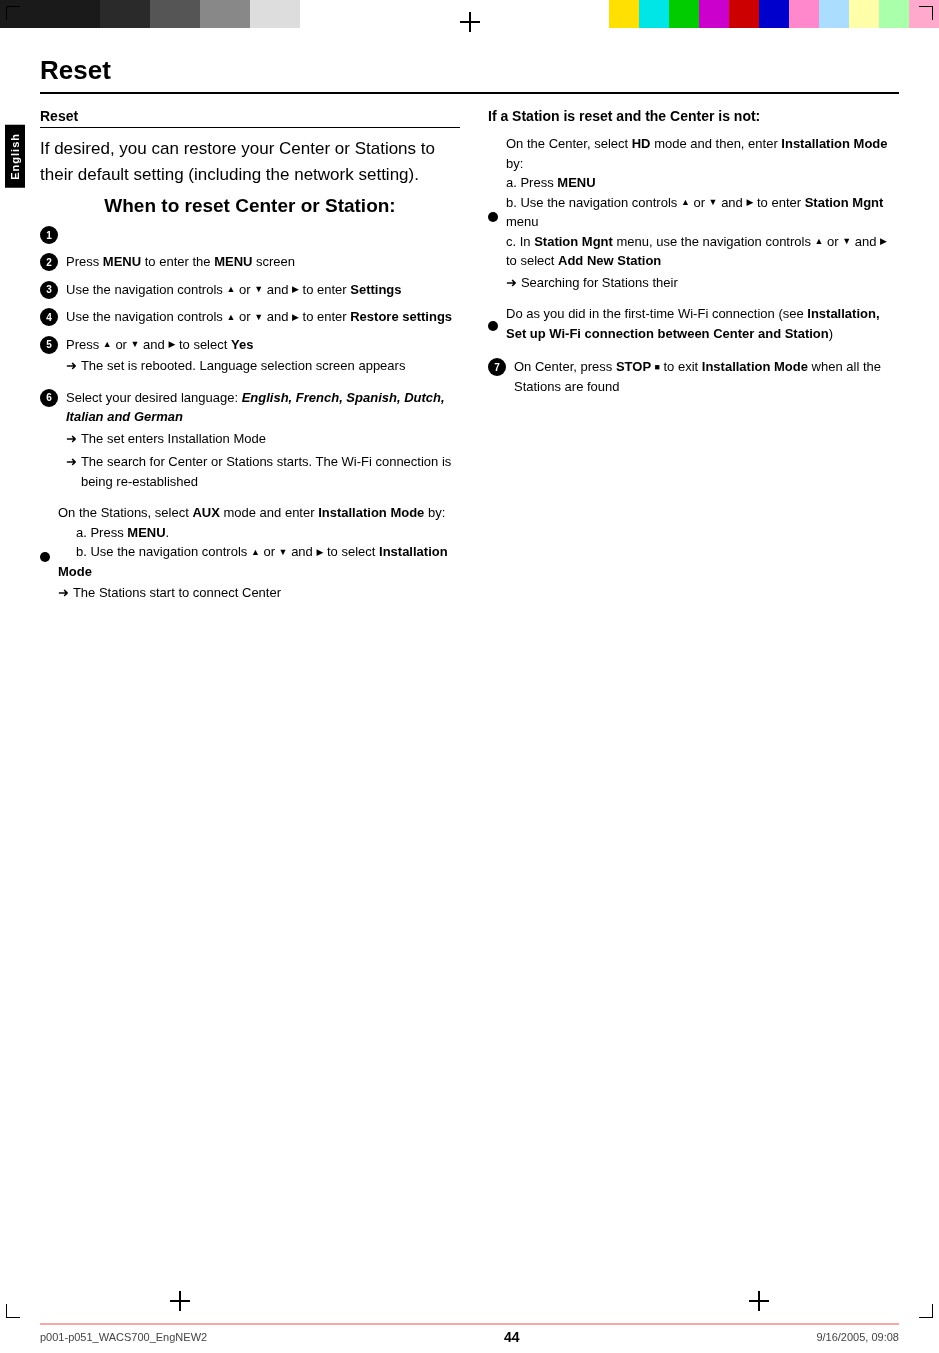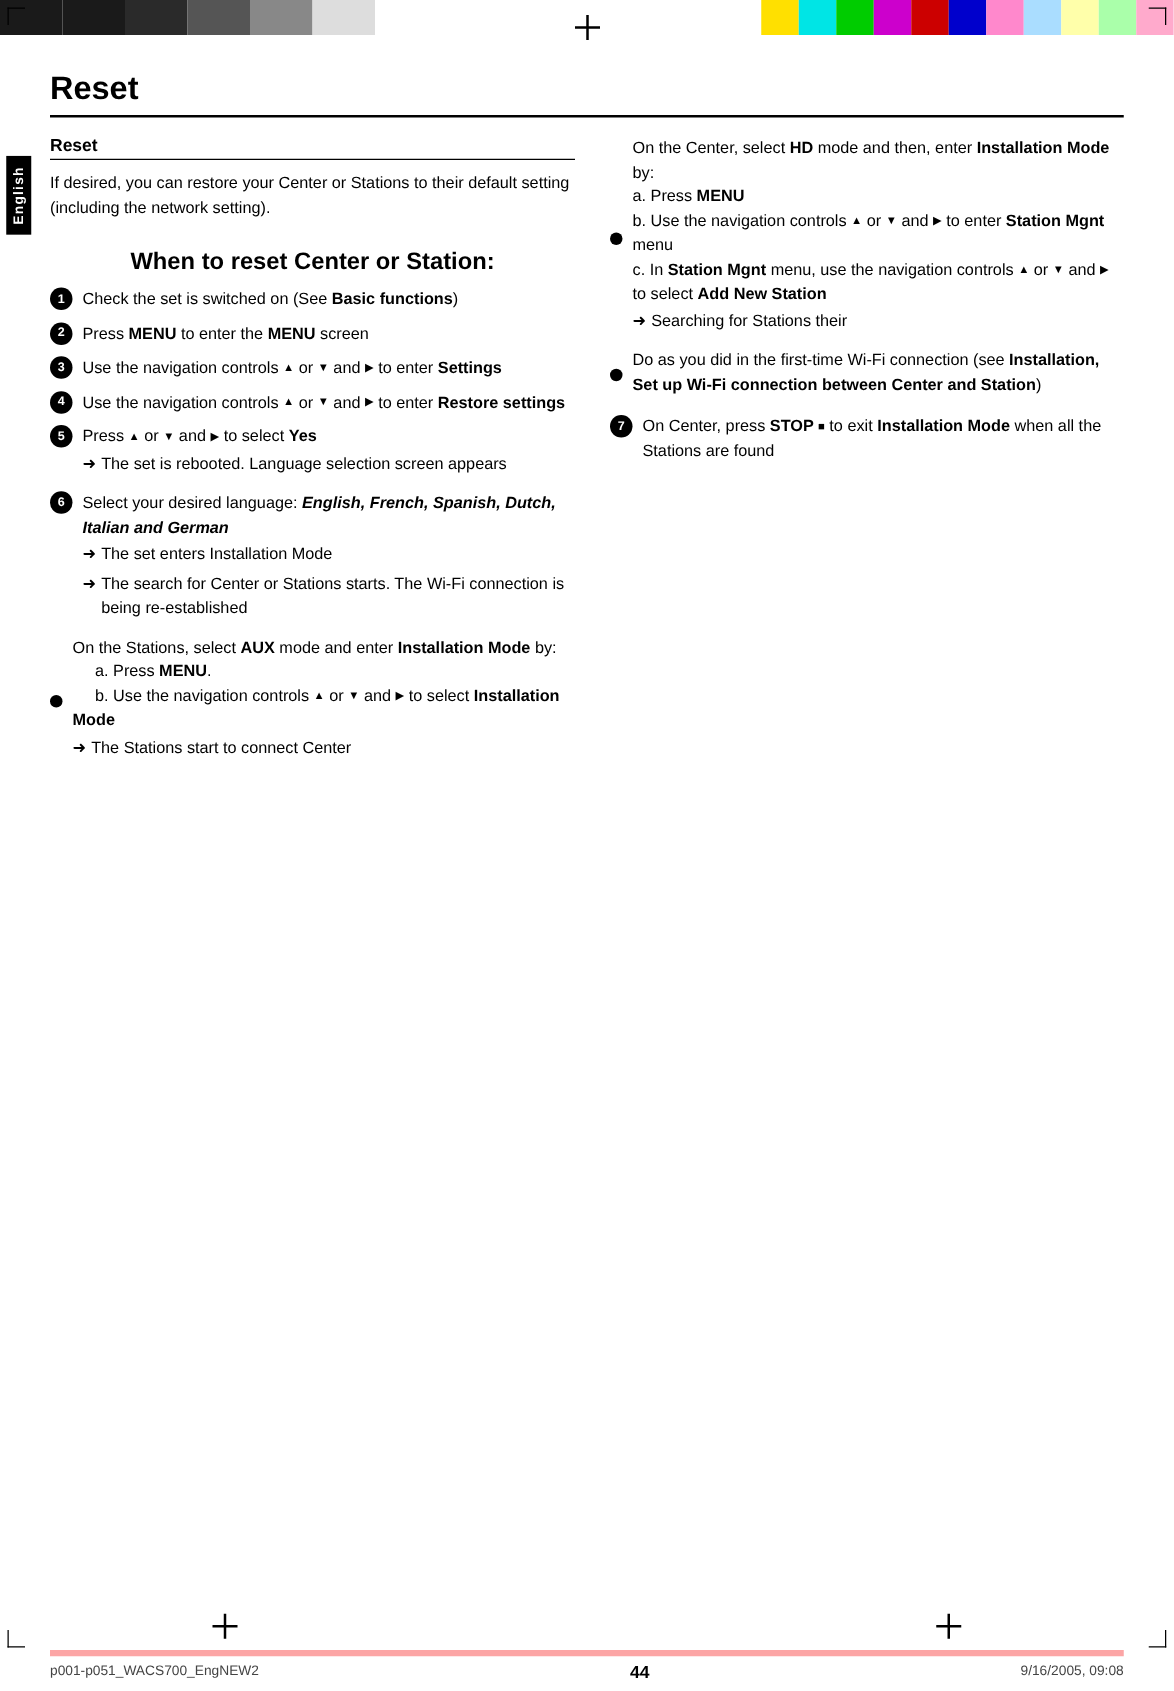--- a/index.html
+++ b/index.html
@@ -147,21 +147,21 @@
       margin-bottom: 8px;
     }
 
     .sub-heading {
       font-weight: bold;
       font-size: 19px;
       text-align: center;
       margin: 8px 0;
     }
 
-    p { margin-bottom: 24px; line-height: 1.5; font-size: 13px; }
+    p { margin-bottom: 8px; line-height: 1.5; font-size: 17px; }
 
     .bold { font-weight: bold; }
     .bold-italic { font-weight: bold; font-style: italic; }
 
     
     .bullet-item {
       display: flex;
       gap: 8px;
       margin-bottom: 8px;
       line-height: 1.5;
@@ -221,21 +221,21 @@
 
     
     .footer {
       position: absolute;
       bottom: 8px;
       left: 40px;
       right: 40px;
       display: flex;
       justify-content: space-between;
       align-items: center;
-      border-top: 5px solid #fca5a5;
+      border-top: 2px solid #fca5a5;
       padding-top: 4px;
       font-size: 11px;
       color: #444;
     }
 
     .page-num {
       font-size: 14px;
       font-weight: bold;
       color: #000;
     }
@@ -291,23 +291,20 @@
       <div class="section-title">Reset</div>
 
       <p>If desired, you can restore your Center or Stations to their default setting (including the network setting).</p>
 
       <div class="sub-heading">When to reset Center or Station:</div>
 
 
 
       <div class="num-item">
         <div class="num-circle">1</div>
-        <div>
-          Check the set is switched on (See <span class="bold">Basic functions</span>)
-        </div>
       </div>
 
       <div class="num-item">
         <div class="num-circle">2</div>
         <div>
           Press <span class="bold">MENU</span> to enter the <span class="bold">MENU</span> screen
         </div>
       </div>
 
       <div class="num-item">
@@ -361,20 +358,23 @@
             <span class="arrow-sym">➜</span>
             <span>The Stations start to connect Center</span>
           </div>
         </div>
       </div>
 
     </div>
 
     <div class="col-right">
 
+      <div style="font-weight: bold; font-size: 14px; margin-bottom: 10px; margin-top: 0;">
+        If a Station is reset and the Center is not:
+      </div>
 
       <div class="bullet-item">
         <div class="bullet-dot"></div>
         <div>
           On the Center, select <span class="bold">HD</span> mode and then, enter <span class="bold">Installation Mode</span> by:<br>
           <span>a. Press <span class="bold">MENU</span></span><br>
           <span>b. Use the navigation controls <span class="tri-up"></span> or <span class="tri-down"></span> and <span class="tri-right"></span> to enter <span class="bold">Station Mgnt</span> menu</span><br>
           <span>c.  In <span class="bold">Station Mgnt</span> menu,  use the navigation controls <span class="tri-up"></span> or <span class="tri-down"></span> and <span class="tri-right"></span> to select <span class="bold">Add New Station</span></span>
           <div class="arrow-line">
             <span class="arrow-sym">➜</span>

